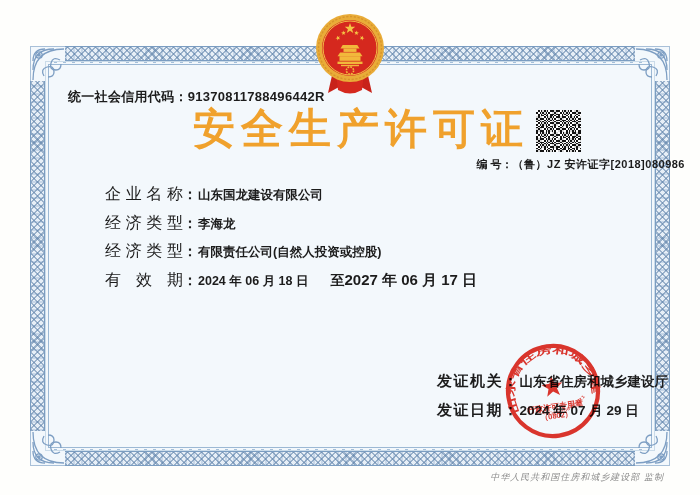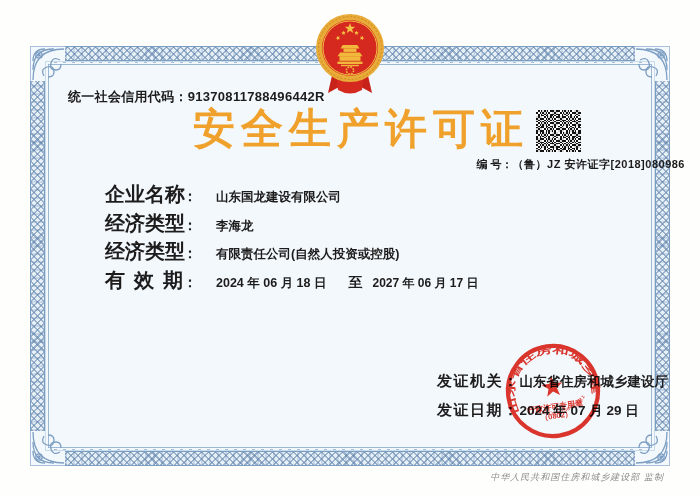--- a/index.html
+++ b/index.html
@@ -59,26 +59,26 @@
     background-color:#fff;
     background-image:
       conic-gradient(#141414 0 25%, #fff 0 50%, #141414 0 75%, #fff 0),
       conic-gradient(#141414 0 25%, #fff 0 50%, #141414 0 75%, #fff 0);
     background-size:4px 4px, 11px 11px;
     background-blend-mode:difference;
   }
 
   .fields{position:absolute;left:105px;top:180px;width:440px;}
   .frow{height:28.6px;line-height:28.6px;white-space:nowrap;}
-  .flabel{display:inline-block;width:78px;font-size:20px;font-weight:700;
+  .flabel{display:inline-block;width:78px;font-size:16px;font-weight:400;
     text-align:justify;text-align-last:justify;vertical-align:baseline;}
   .fcolon{font-size:14px;font-weight:700;}
-  .fvalue{font-size:12.5px;font-weight:700;margin-left:19px;}
+  .fvalue{font-size:12.5px;font-weight:700;margin-left:1px;}
   .fto{font-size:14px;font-weight:700;margin-left:22px;}
-  .fvalue2{font-size:12px;font-weight:700;margin-left:10px;}
+  .fvalue2{font-size:15px;font-weight:700;}
 
   .issue{position:absolute;left:437px;top:366px;z-index:2;}
   .irow{height:29px;line-height:29px;white-space:nowrap;}
   .ilabel{font-size:15px;font-weight:700;letter-spacing:1.5px;}
   .ivalue{font-size:13.5px;font-weight:700;}
 
   .seal{position:absolute;left:503px;top:341px;width:100px;height:100px;z-index:6;
     transform:rotate(-8deg);mix-blend-mode:multiply;opacity:.92;}
 
   .footer{position:absolute;left:15px;right:36px;top:471px;text-align:right;

